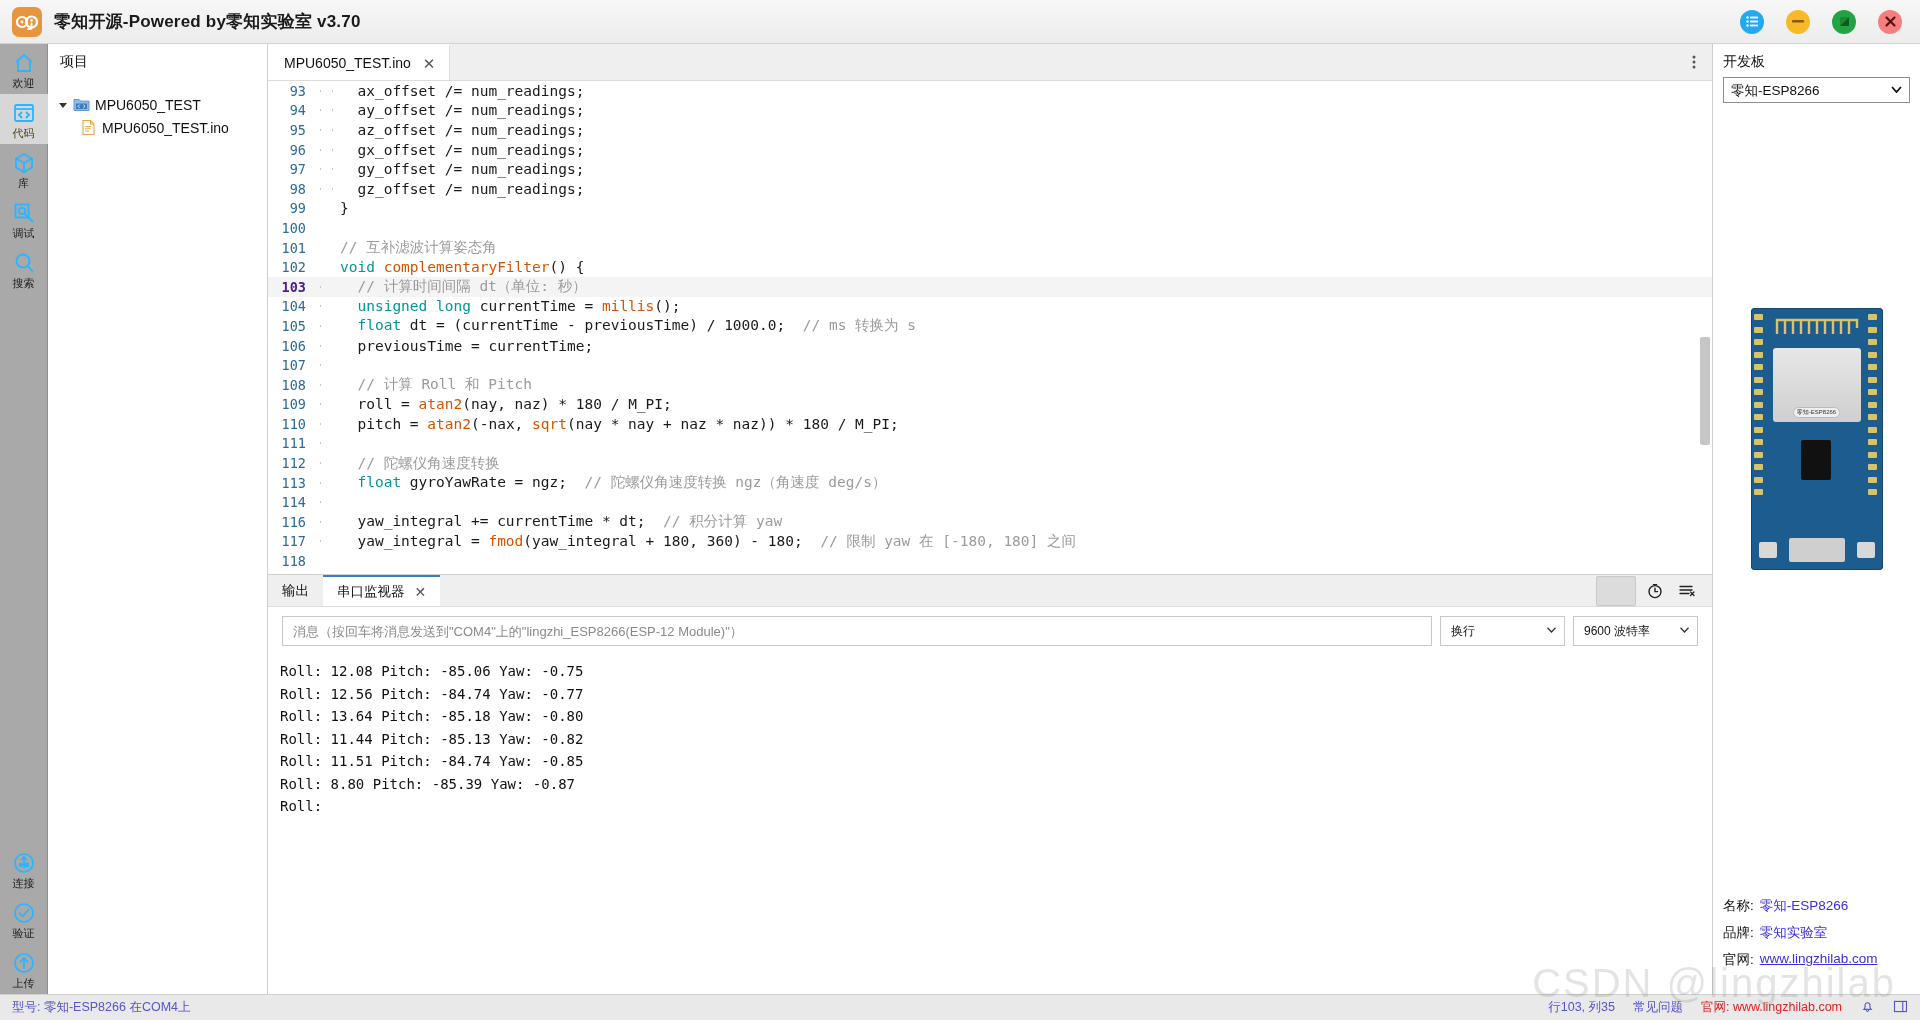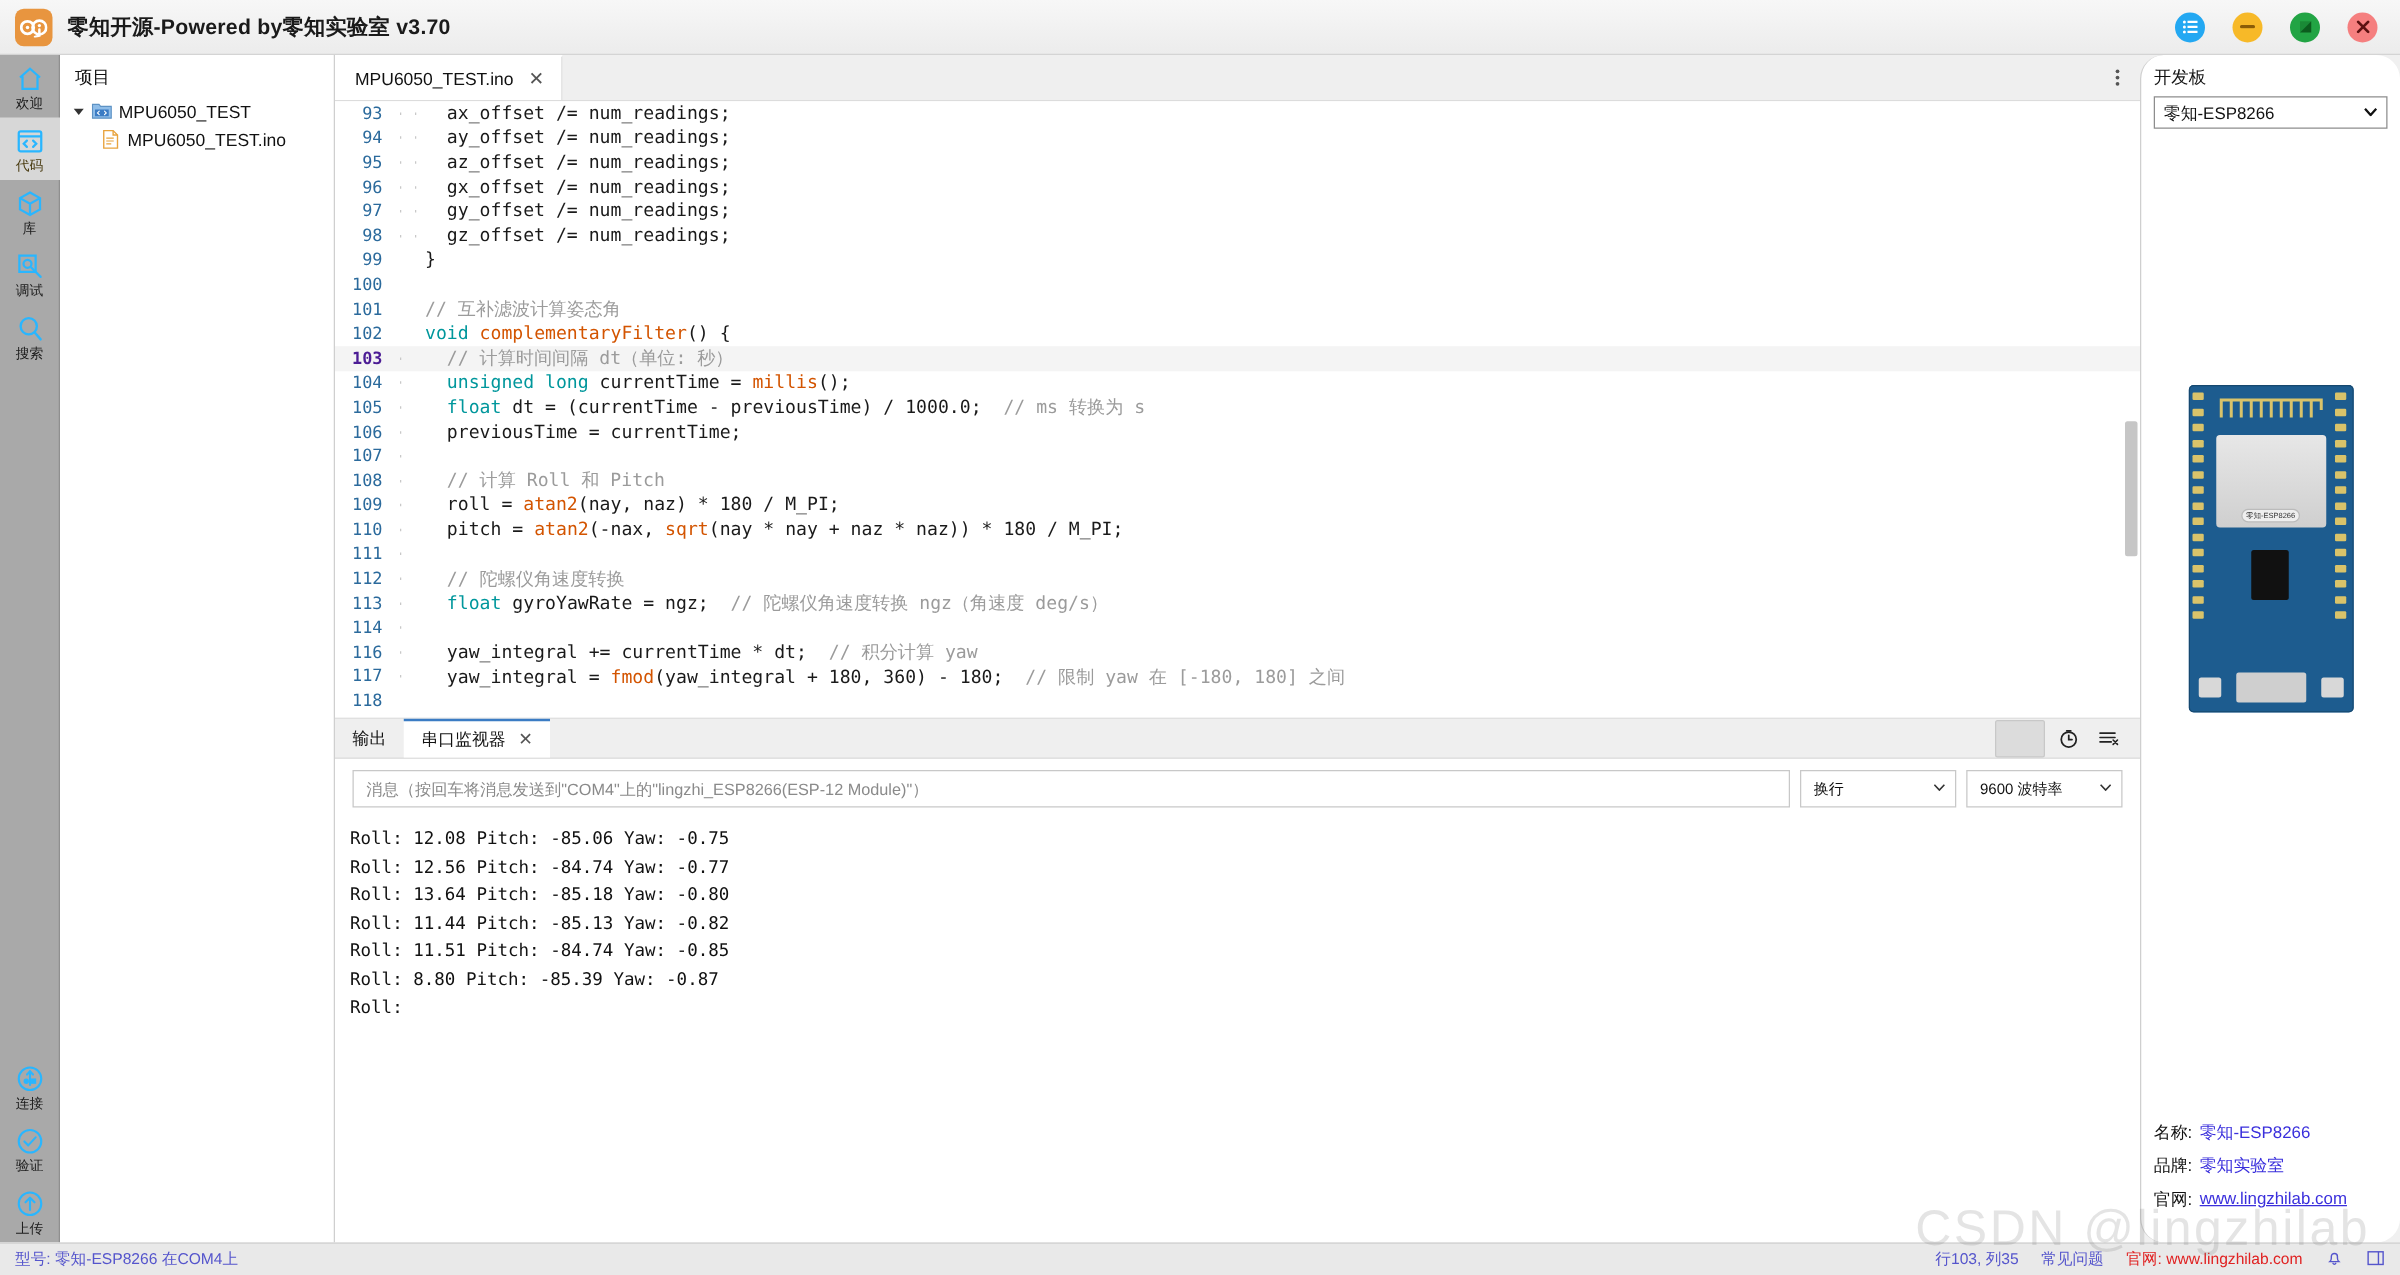--- a/index.html
+++ b/index.html
@@ -43,21 +43,21 @@
   }
   .act-item.active{ background:#d7d7d7; }
   .act-label{ font-size:11px; color:#1b1b1b; line-height:12px;}
   .act-item.active .act-label{ color:#4a3c12; }
   .act-spacer{ flex:1; }
   .act-ico{ width:24px;height:24px;display:block;}
 
   
   .project{
     width:220px; flex:0 0 220px; background:#fff; border-right:1px solid #cfcfcf;
-    display:flex;flex-direction:column;
+    display:flex;flex-direction:column;gap:16px;
   }
   .project-header{ padding:9px 12px 6px; font-size:14px; color:#111; }
   .tree{ padding:0 0 0 6px; font-size:14px; color:#111; }
   .tree-row{ display:flex;align-items:center;gap:5px;padding:2px 4px;height:23px;cursor:pointer;}
   .tree-row.child{ padding-left:26px; }
   .caret{ width:10px;height:10px;display:block;}
   .ficon{ width:17px;height:17px;display:block;}
 
   
   .center{ flex:1; display:flex; flex-direction:column; min-width:0; background:#fff;}
@@ -133,21 +133,21 @@
 
   .serial-out{
     flex:1; overflow:hidden; padding:6px 12px 0;
     font-family:"DejaVu Sans Mono","Liberation Mono",monospace;
     font-size:14px; color:#111; line-height:22.5px; white-space:pre;
   }
 
   
   .right{
     width:208px; flex:0 0 208px; background:#fff; border-left:1px solid #cfcfcf;
-    display:flex; flex-direction:column; padding:9px 10px 0;border-radius:19px;
+    display:flex; flex-direction:column; padding:9px 10px 0;
   }
   .right-title{ font-size:14px;color:#111;margin-bottom:6px;}
   .board-sel{
     width:100%;height:26px;border:1px solid #8d8d8d;background:#fff;
     font-size:13.5px;color:#111;padding:0 24px 0 7px;
     -webkit-appearance:none;appearance:none;
     font-family:"Liberation Sans",sans-serif;
   }
   .board-wrap{ position:relative;}
   .board-arrow{ position:absolute;right:8px;top:9px;pointer-events:none;}

